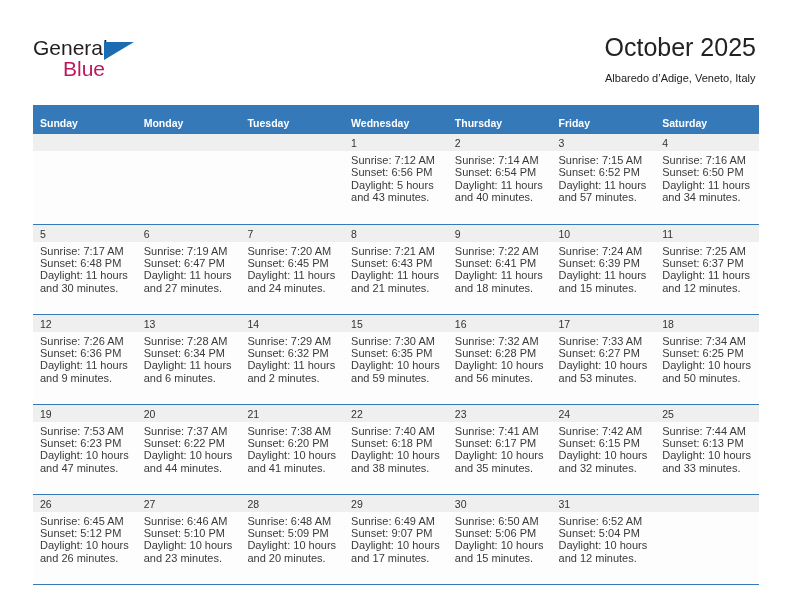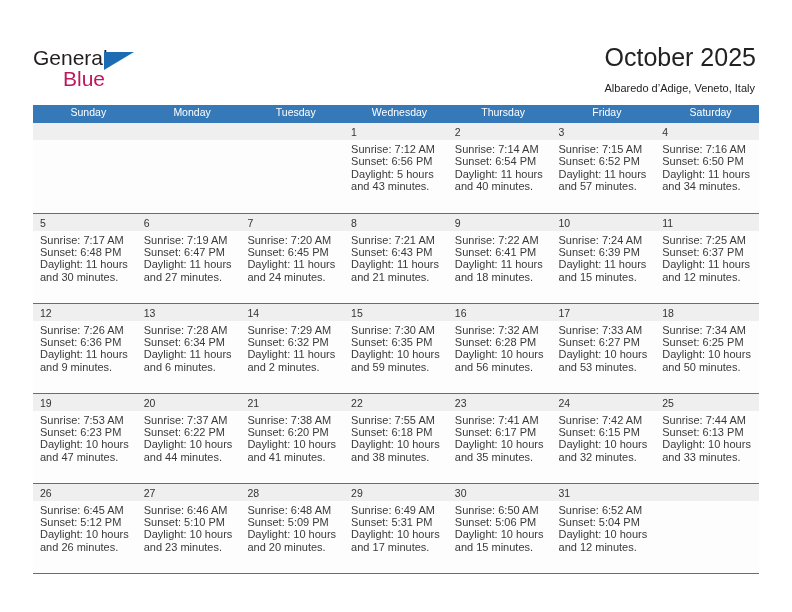--- a/index.html
+++ b/index.html
@@ -21,21 +21,20 @@
     height: 612px;
     box-sizing: border-box;
   }
 
   
   .masthead {
     position: absolute;
     left: 0; top: 0;
     width: 792px;
     height: 100px;
-    margin-top: 10px;
   }
   .logo {
     position: absolute;
     left: 33px;
     top: 36px;
     width: 130px;
     height: 48px;
   }
   .logo-general {
     position: absolute;
@@ -58,21 +57,21 @@
     left: 30px; top: 21px;
     font-size: 21px;
     color: #be185d;
     font-family: "Liberation Sans", sans-serif;
   }
 
   .title-block {
     position: absolute;
     right: 36px;
     top: 32px;
-    text-align: left;
+    text-align: center;
   }
   .cal-title {
     font-size: 25px;
     color: #222222;
     line-height: 30px;
     font-weight: normal;
     white-space: nowrap;
   }
   .cal-subtitle {
     font-size: 11px;
@@ -88,23 +87,23 @@
     left: 33px;
     top: 105px;
     width: 726px;
     border-collapse: collapse;
     table-layout: fixed;
   }
   .cal th {
     background: #3579b9;
     color: #ffffff;
     font-size: 10.5px;
-    font-weight: normal;
-    text-align: center;
-    padding: 0 0 5px 7px;
+    font-weight: bold;
+    text-align: left;
+    padding: 12px 0 5px 7px;
     height: 18px;
     box-sizing: border-box;
   }
   .cal td {
     width: 103.71px;
     height: 90px;
     vertical-align: top;
     padding: 0;
     background: #fdfdfd;
     border-bottom: 1.5px solid #3579b9;
@@ -399,21 +398,21 @@
                 <div>Sunrise: 7:38 AM</div>
                 <div>Sunset: 6:20 PM</div>
                 <div class="dl-wrap">Daylight: 10 hours and 41 minutes.</div>
               </div>
             </div>
           </td>
           <td>
             <div class="cell-inner">
               <div class="daynum-band">22</div>
               <div class="details">
-                <div>Sunrise: 7:55 AM</div>
+                <div>Sunrise: 7:40 AM</div>
                 <div>Sunset: 6:18 PM</div>
                 <div class="dl-wrap">Daylight: 10 hours and 38 minutes.</div>
               </div>
             </div>
           </td>
           <td>
             <div class="cell-inner">
               <div class="daynum-band">23</div>
               <div class="details">
                 <div>Sunrise: 7:41 AM</div>
@@ -472,21 +471,21 @@
                 <div>Sunset: 5:09 PM</div>
                 <div class="dl-wrap">Daylight: 10 hours and 20 minutes.</div>
               </div>
             </div>
           </td>
           <td>
             <div class="cell-inner">
               <div class="daynum-band">29</div>
               <div class="details">
                 <div>Sunrise: 6:49 AM</div>
-                <div>Sunset: 5:31 PM</div>
+                <div>Sunset: 9:07 PM</div>
                 <div class="dl-wrap">Daylight: 10 hours and 17 minutes.</div>
               </div>
             </div>
           </td>
           <td>
             <div class="cell-inner">
               <div class="daynum-band">30</div>
               <div class="details">
                 <div>Sunrise: 6:50 AM</div>
                 <div>Sunset: 5:06 PM</div>

